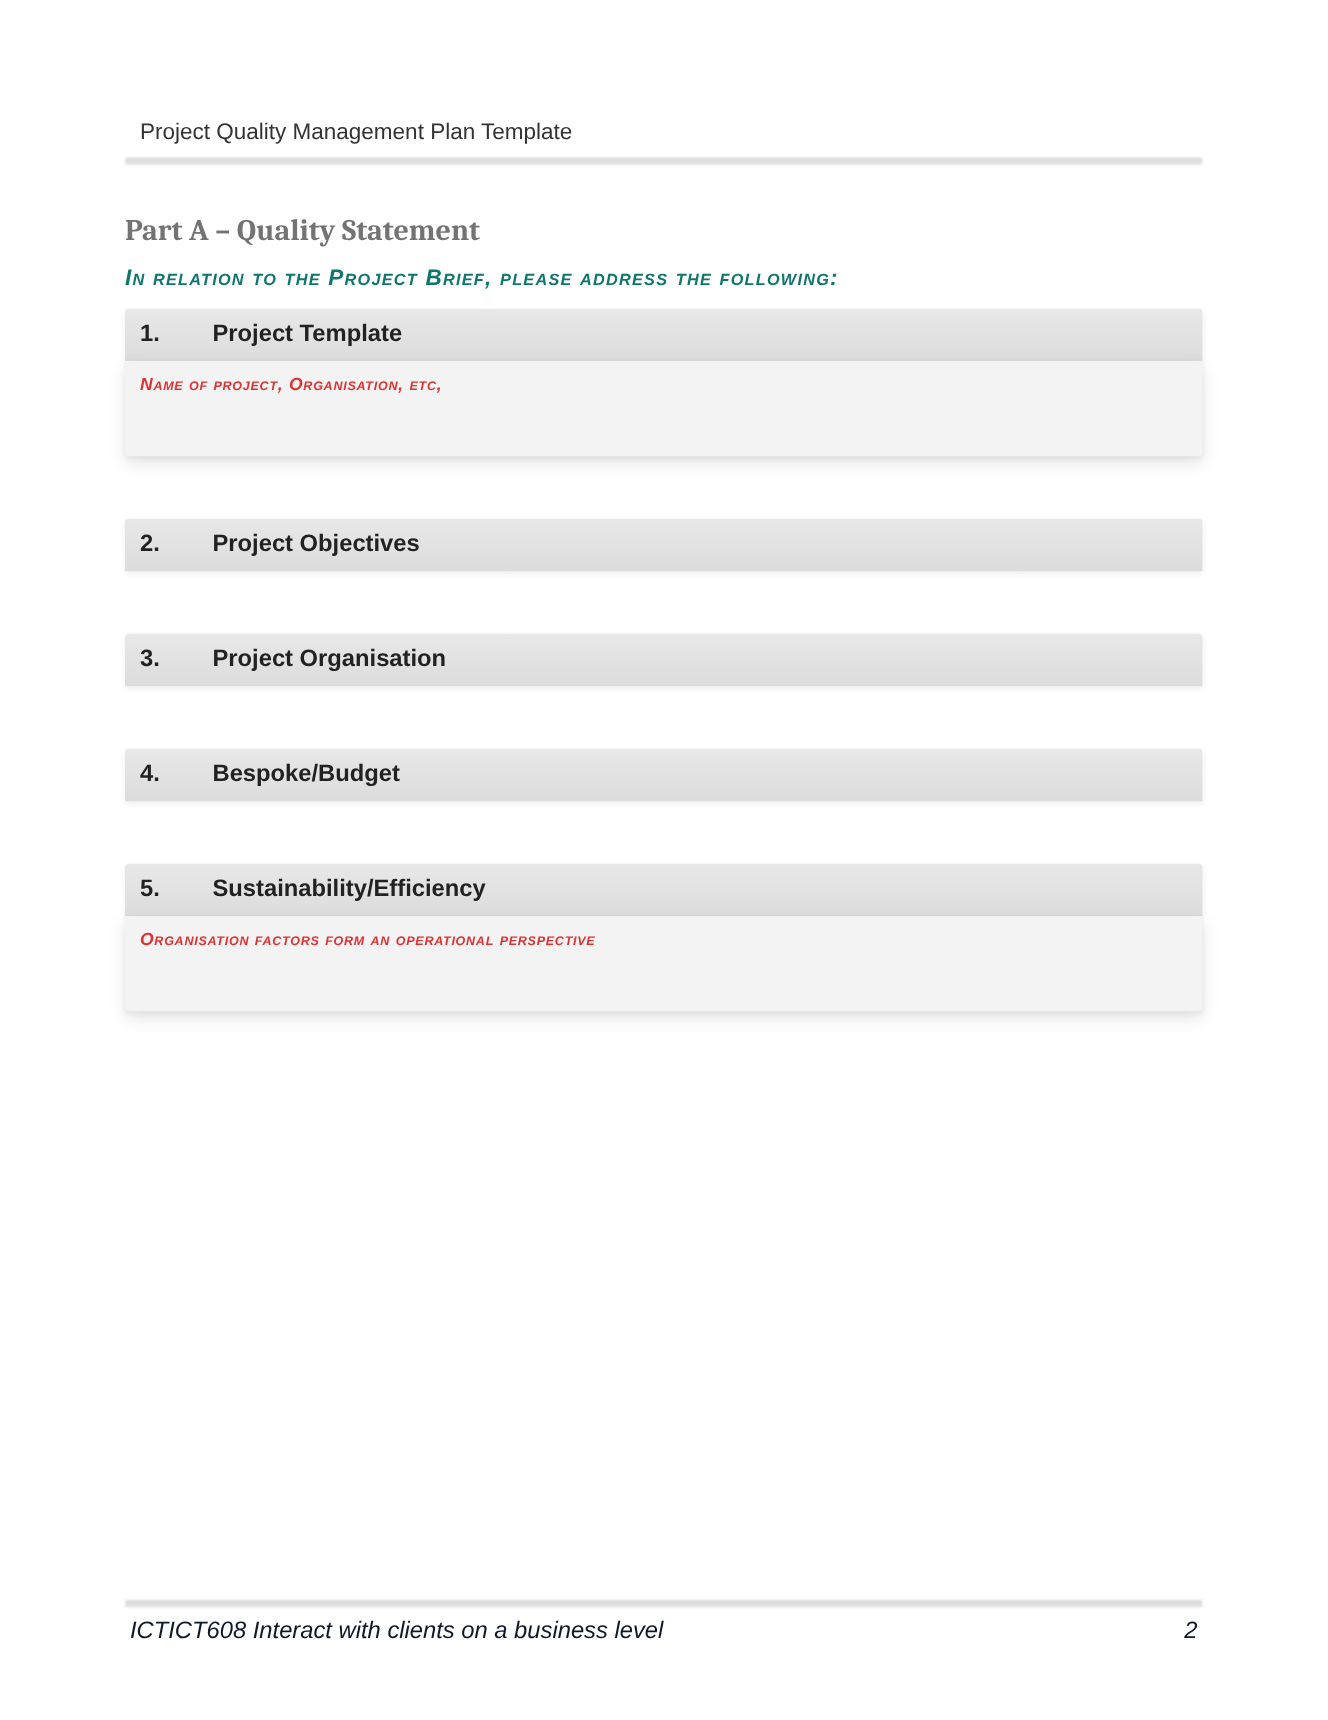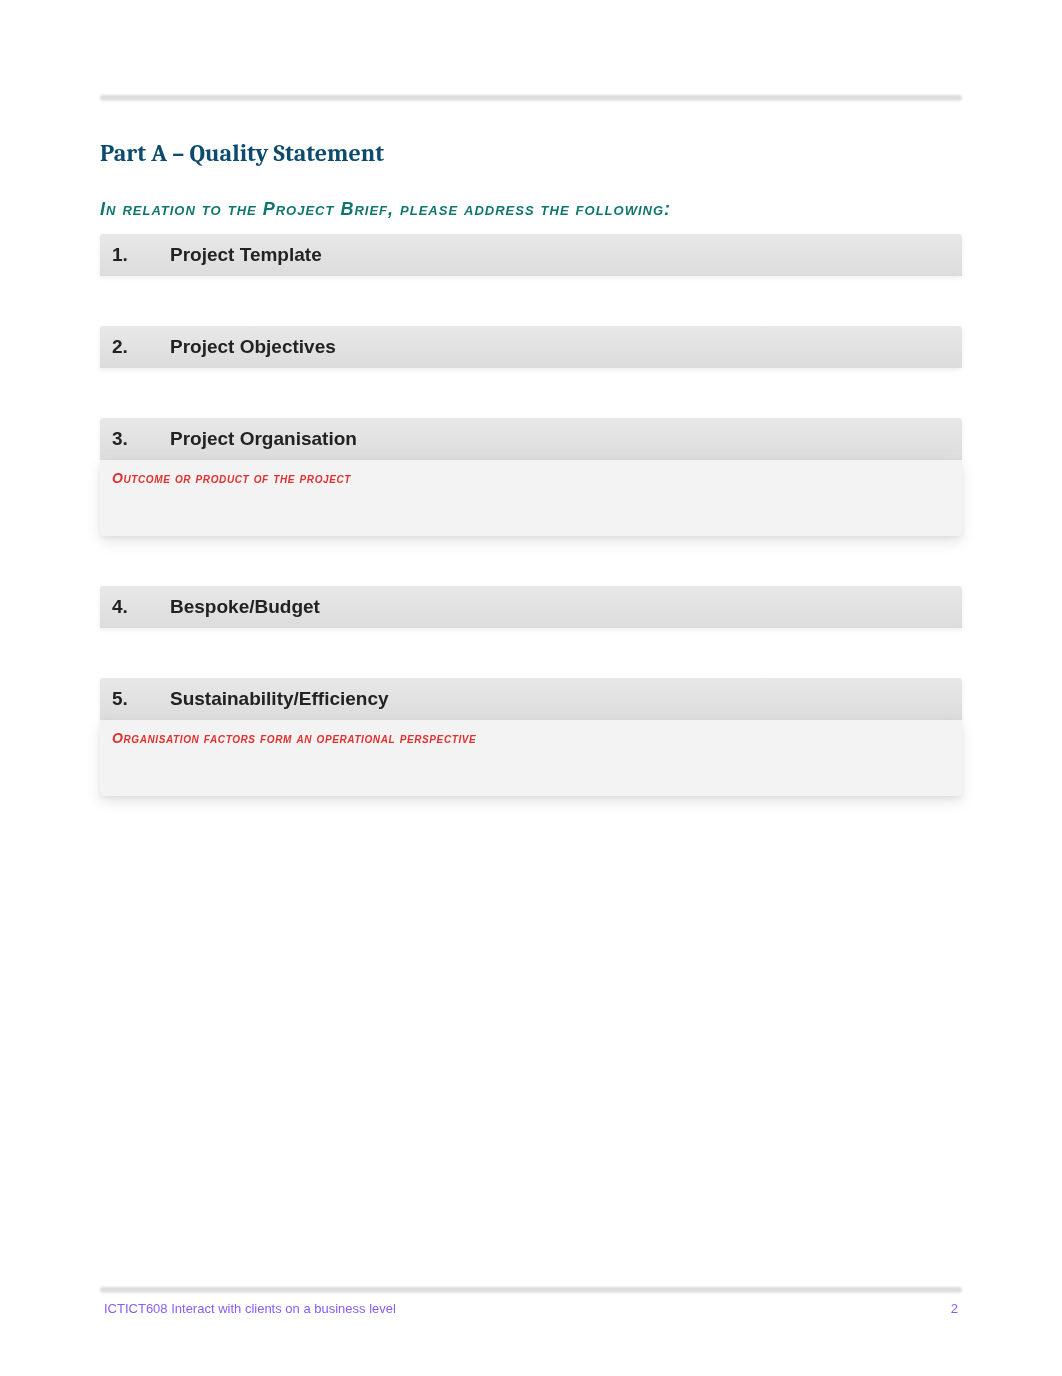--- a/index.html
+++ b/index.html
@@ -30,22 +30,22 @@
     height: 6px;
     background: linear-gradient(to bottom, #d8d8d8, #e5e5e5);
     border-radius: 2px;
     filter: blur(1px);
     margin-bottom: 8px;
   }
   .part-title {
     font-family: Cambria, Georgia, serif;
     font-weight: bold;
     font-size: 24px;
-    color: #0c4a6e;
-    margin-bottom: 32px;
+    color: #737373;
+    margin-bottom: 14px;
   }
   .intro-line {
     font-family: Arial, sans-serif;
     font-weight: bold;
     font-style: italic;
     font-size: 18px;
     font-variant: small-caps;
     letter-spacing: 1px;
     color: #0f766e;
     margin-bottom: 14px;
@@ -85,55 +85,57 @@
   }
   .footer {
     position: absolute;
     left: 100px;
     right: 100px;
     bottom: 60px;
   }
   .footer-row {
     display: flex;
     justify-content: space-between;
-    font-size: 13px;
-    color: #8b5cf6;
+    font-size: 19px;
+    color: #0f172a;
     padding: 0 4px;
+    font-style: italic;
   }
 </style>
 </head>
 <body>
 
 <div class="page">
+  <div class="doc-header">Project Quality Management Plan Template</div>
   <div class="hr-bar"></div>
 
   <h1 class="part-title">Part A – Quality Statement</h1>
   <div class="intro-line">In relation to the Project Brief, please address the following:</div>
 
   <div class="section-block">
     <div class="section-head">
       <span class="section-num">1.</span>
       <span>Project Template</span>
+    </div>
+    <div class="section-body">
+      <div class="hint-text">Name of project, Organisation, etc,</div>
     </div>
   </div>
 
   <div class="section-block">
     <div class="section-head">
       <span class="section-num">2.</span>
       <span>Project Objectives</span>
     </div>
   </div>
 
   <div class="section-block">
     <div class="section-head">
       <span class="section-num">3.</span>
       <span>Project Organisation</span>
-    </div>
-    <div class="section-body">
-      <div class="hint-text">Outcome or product of the project</div>
     </div>
   </div>
 
   <div class="section-block">
     <div class="section-head">
       <span class="section-num">4.</span>
       <span>Bespoke/Budget</span>
     </div>
   </div>
 

